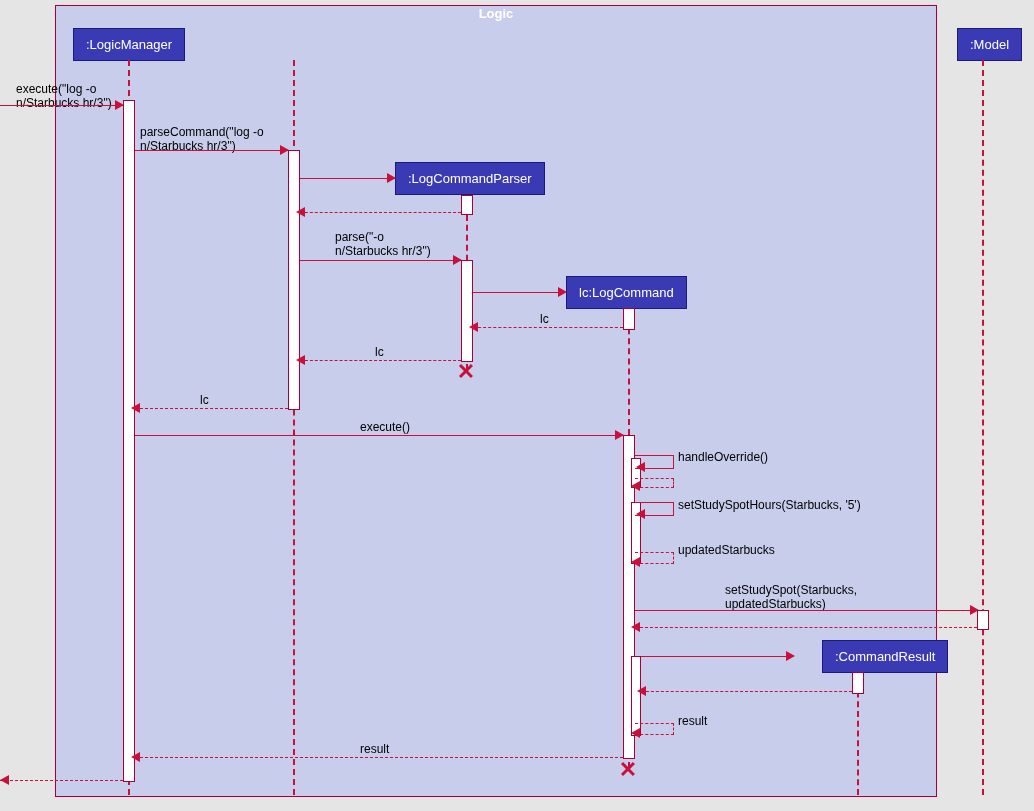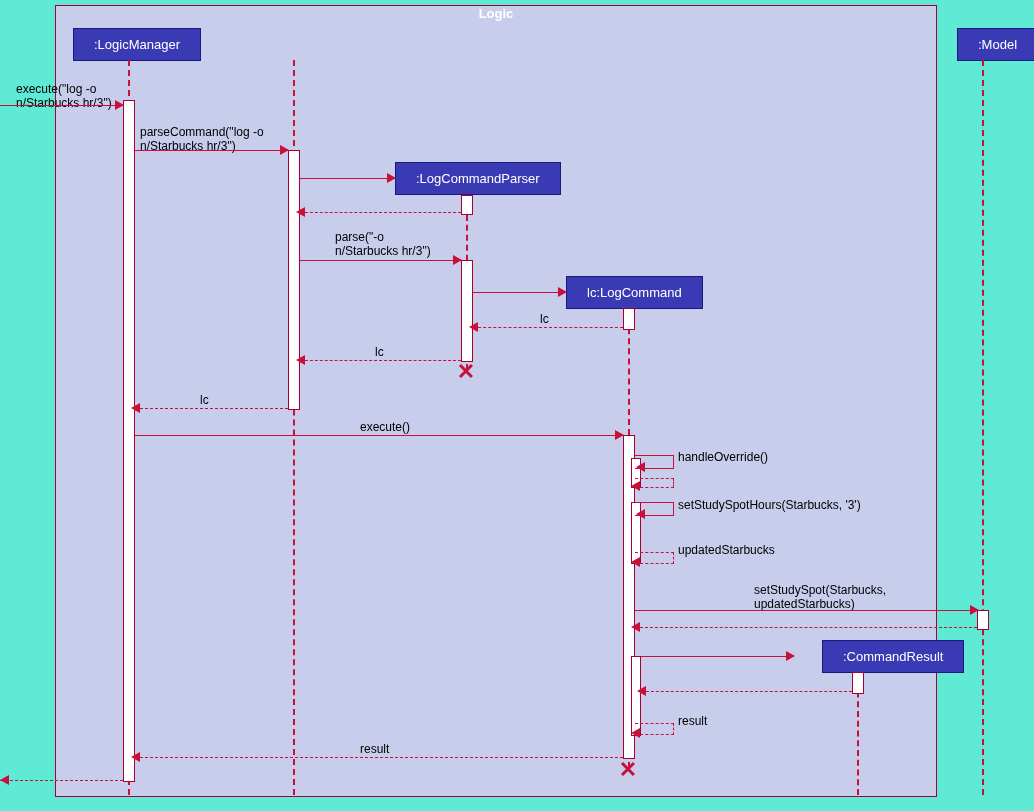--- a/index.html
+++ b/index.html
@@ -1,21 +1,21 @@
 <!DOCTYPE html>
 <html><head>
 <meta charset="utf-8">
 <style>
 body{margin:0;font-family:sans-serif;font-size:12px}
-.diagram{position:relative;width:1034px;height:811px;background:#5eead4}
+.diagram{position:relative;width:1034px;height:811px;background:#e5e5e5}
 .box{position:absolute;border:1px solid #a80036}
 .logic-box{background:#c7cdeb;left:55px;top:5px;width:880px;height:790px}
 .model-box{background:#f8b2bf;left:939px;top:5px;width:90px;height:790px}
 .box-title{position:absolute;top:0;left:50%;transform:translateX(-50%);font-size:13px;font-weight:bold;color:#fff}
-.participant{position:absolute;background:#3a3ab5;border:1px solid #1a1a7a;color:#fff;padding:8px 20px;text-align:center;font-size:13px}
+.participant{position:absolute;background:#3a3ab5;border:1px solid #1a1a7a;color:#fff;padding:8px 12px;text-align:center;font-size:13px}
 .lifeline{position:absolute;border-left:2px dashed #c8103a;width:0}
 .activation{position:absolute;background:#fff;border:1px solid #a80036;width:10px}
 .activation-sm{position:absolute;background:#fff;border:1px solid #a80036;width:8px}
 .msg{position:absolute;font-size:12px;color:#000;white-space:pre}
 .arrow{position:absolute;height:0;border-top:1.5px solid #c8103a}
 .arrow-dashed{position:absolute;height:0;border-top:1.5px dashed #c8103a}
 .arrow-head{position:absolute;width:0;height:0}
 .ar{border-top:5px solid transparent;border-bottom:5px solid transparent;border-left:9px solid #c8103a}
 .al{border-top:5px solid transparent;border-bottom:5px solid transparent;border-right:9px solid #c8103a}
 .destroy{position:absolute;width:20px;height:20px;color:#c8103a;font-size:22px;font-weight:bold;text-align:center;line-height:20px}
@@ -97,29 +97,29 @@
 <div class="msg" style="left:360px;top:420px">execute()</div>
 <div class="arrow" style="left:135px;top:435px;width:488px"></div>
 <div class="arrow-head ar" style="left:615px;top:430px"></div>
 
 <div class="msg" style="left:678px;top:450px">handleOverride()</div>
 <div class="selfloop" style="left:635px;top:455px;width:38px;height:12px"></div>
 <div class="arrow-head al" style="left:636px;top:462px"></div>
 <div class="selfloop-dash" style="left:635px;top:478px;width:38px;height:8px"></div>
 <div class="arrow-head al" style="left:631px;top:481px"></div>
 
-<div class="msg" style="left:678px;top:498px">setStudySpotHours(Starbucks, '3')</div>
+<div class="msg" style="left:678px;top:498px">setStudySpotHours(Starbucks, '5')</div>
 <div class="selfloop" style="left:635px;top:502px;width:38px;height:12px"></div>
 <div class="arrow-head al" style="left:636px;top:509px"></div>
 
 <div class="msg" style="left:678px;top:543px">updatedStarbucks</div>
 <div class="selfloop-dash" style="left:635px;top:552px;width:38px;height:10px"></div>
 <div class="arrow-head al" style="left:631px;top:557px"></div>
 
-<div class="msg" style="left:754px;top:583px">setStudySpot(Starbucks,
+<div class="msg" style="left:725px;top:583px">setStudySpot(Starbucks,
 updatedStarbucks)</div>
 <div class="arrow" style="left:635px;top:610px;width:342px"></div>
 <div class="arrow-head ar" style="left:970px;top:605px"></div>
 
 <div class="arrow-dashed" style="left:635px;top:627px;width:342px"></div>
 <div class="arrow-head al" style="left:631px;top:622px"></div>
 
 <div class="arrow" style="left:641px;top:656px;width:152px"></div>
 <div class="arrow-head ar" style="left:786px;top:651px"></div>
 

